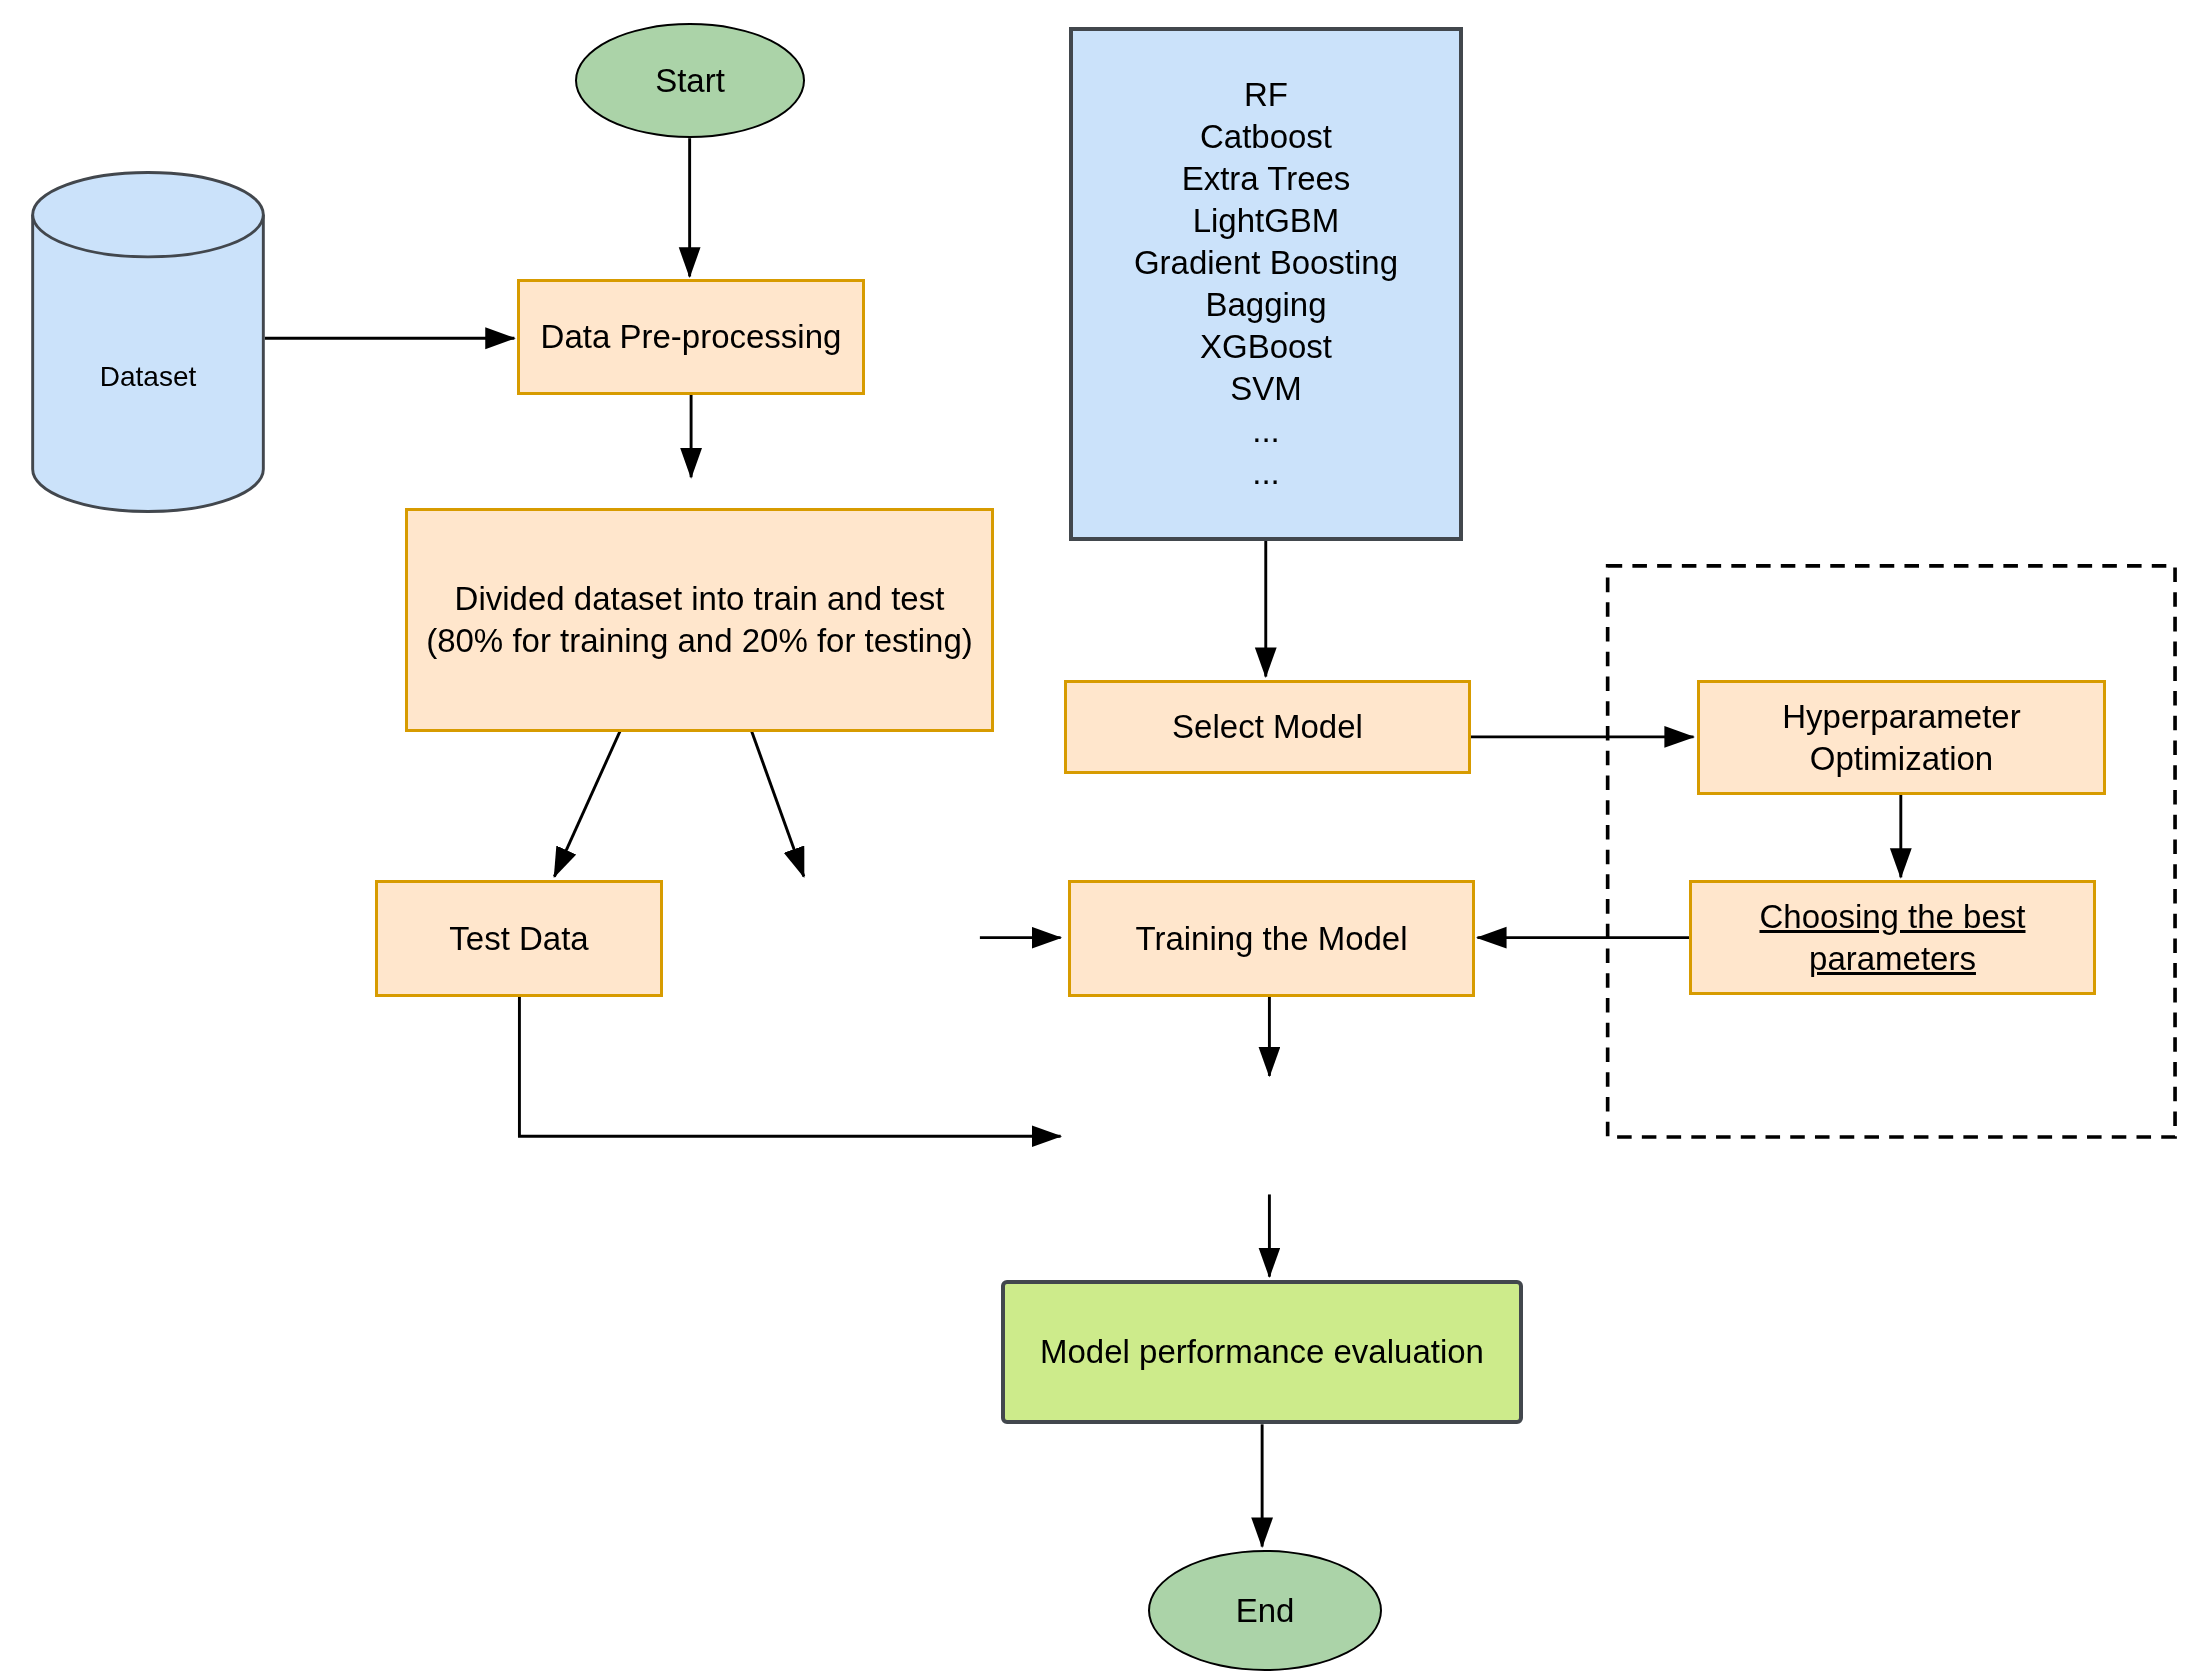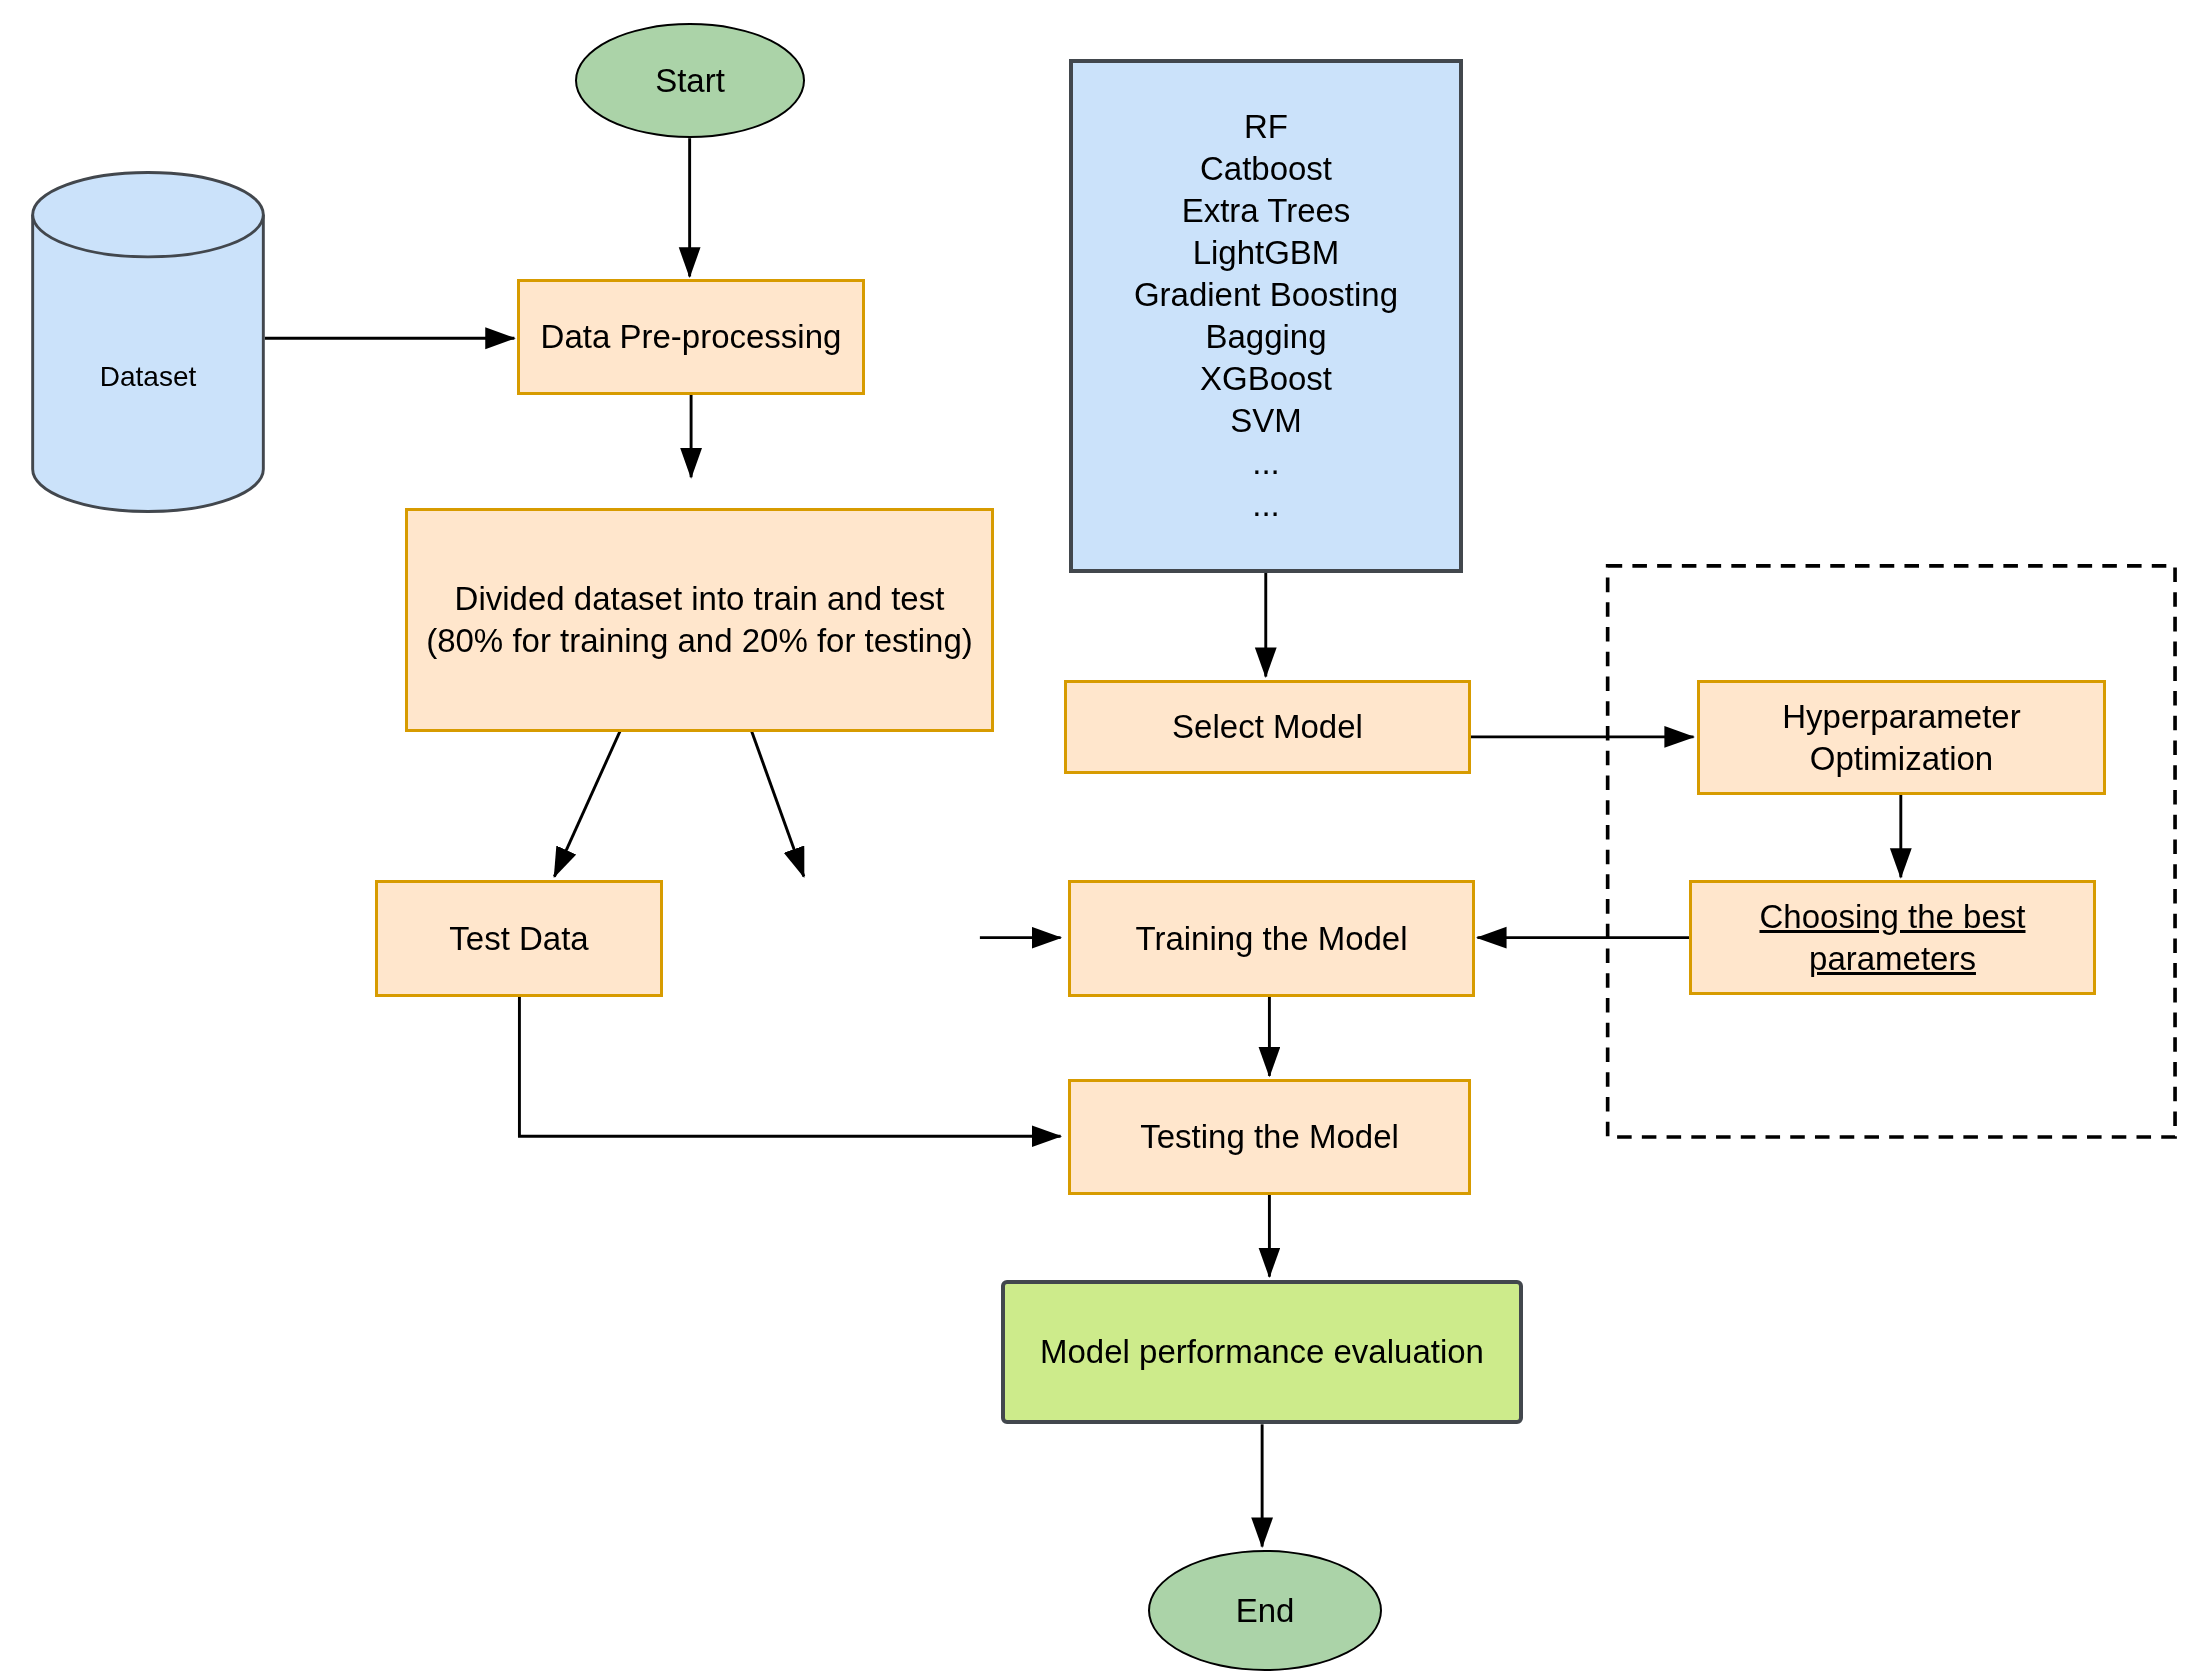--- a/index.html
+++ b/index.html
@@ -20,21 +20,20 @@
     text-align:center;font-size:33px;line-height:1.27;
     box-sizing:border-box;
   }
   .orange{
     background:var(--orange_fill,#ffe6cc);
     border:3.6px solid var(--orange_stroke,#d79b00);
   }
   .blue-box{
     background:var(--blue_fill,#cbe2fa);
     border:4.4px solid var(--blue_stroke,#42474d);
-    margin-top:32px;
   }
   .lime{
     background:var(--lime_fill,#cdeb8b);
     border:4.4px solid var(--lime_stroke,#42474d);
   }
   .terminator{
     background:var(--green_fill,#abd3a8);
     border:2.9px solid var(--green_stroke,#000000);
     border-radius:50%;
   }
@@ -126,23 +125,20 @@
 
   <div class="node orange" style="left:375px;top:880px;width:288px;height:117px;">
     <span class="lbl">Test Data</span>
   </div>
 
 
   <div class="node orange" style="left:1068px;top:880px;width:407px;height:117px;">
     <span class="lbl">Training the Model</span>
   </div>
 
-  <div class="node orange" style="left:1068px;top:1079px;width:403px;height:116px;">
-    <span class="lbl">Testing the Model</span>
-  </div>
 
   <div class="node lime" style="left:1001px;top:1280px;width:522px;height:144px;border-radius:6px;">
     <span class="lbl">Model performance evaluation</span>
   </div>
 
   <div class="node terminator" style="left:1148px;top:1550px;width:234px;height:121px;">
     <span class="lbl">End</span>
   </div>
 
 </div>

